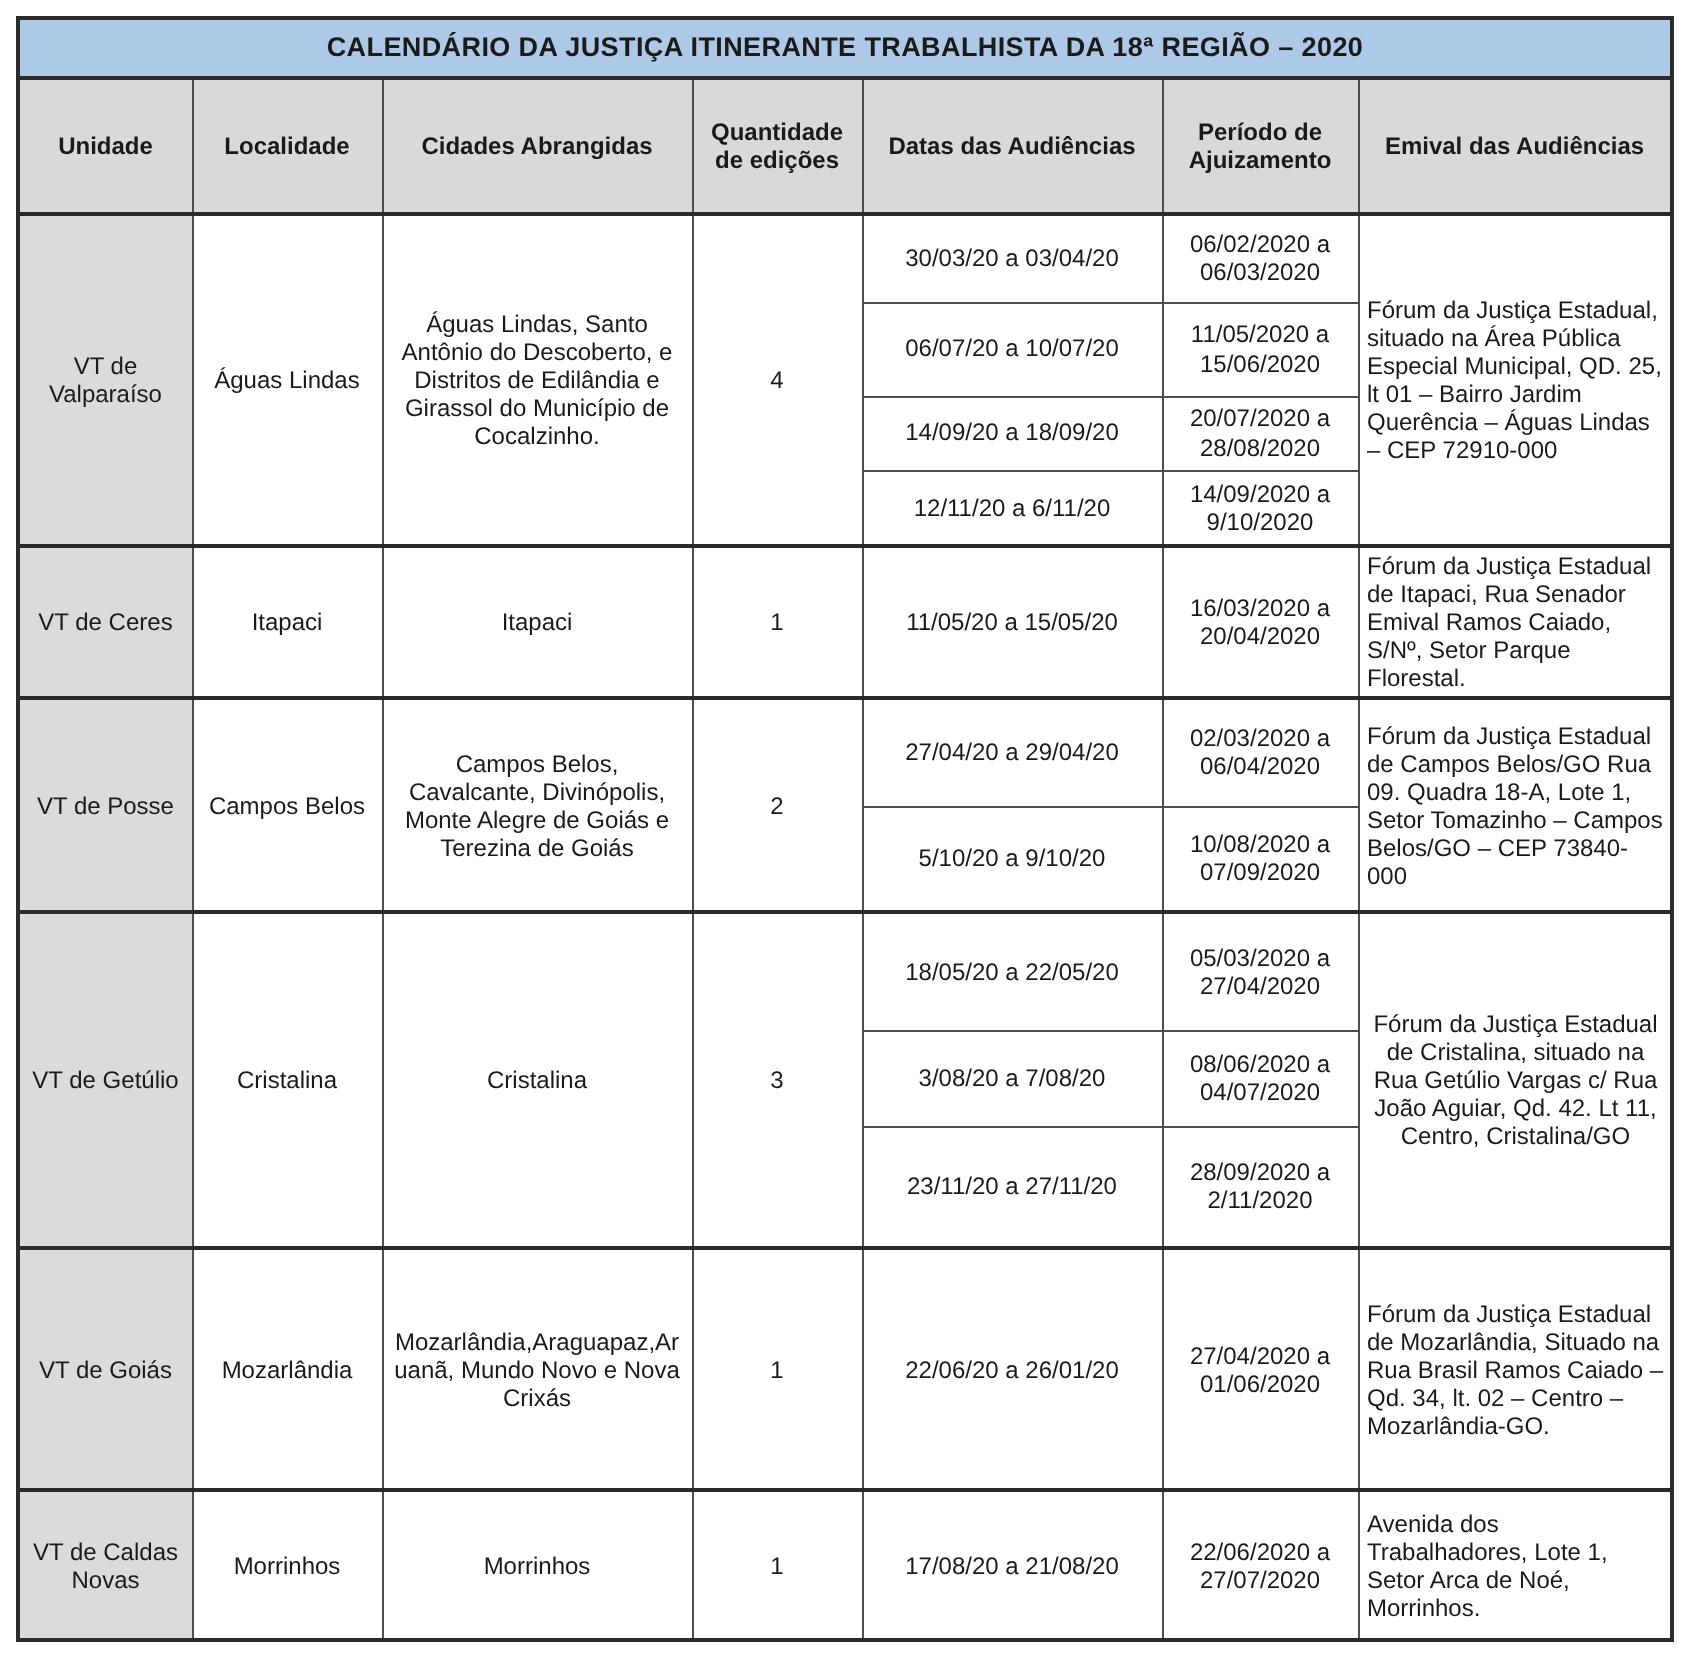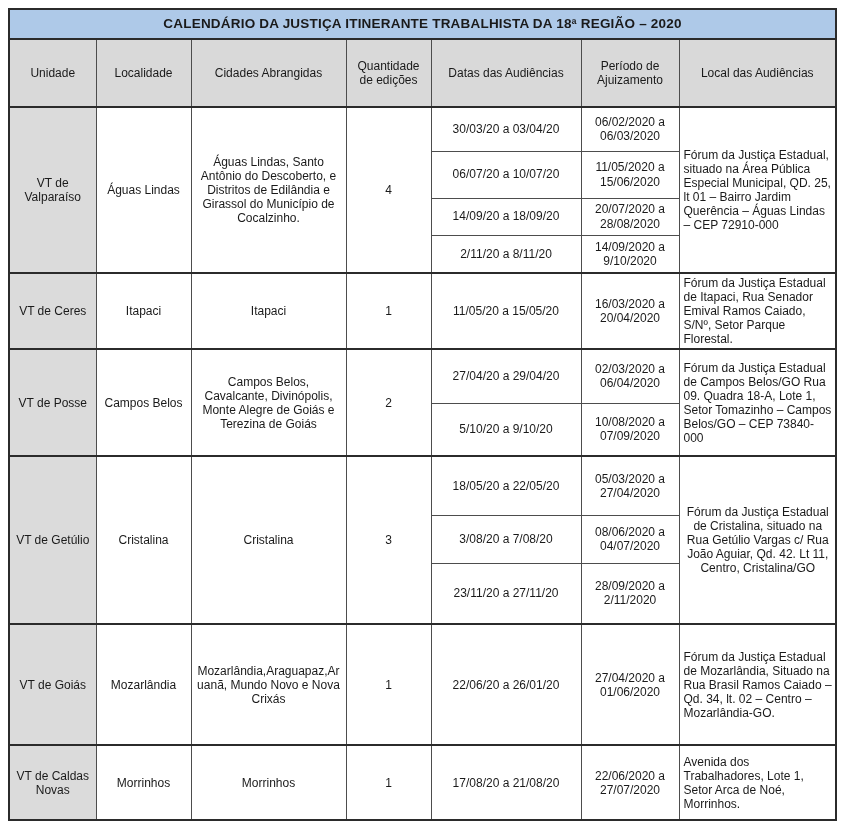--- a/index.html
+++ b/index.html
@@ -38,21 +38,21 @@
     background:var(--title-bg);
     font-size:13.5px;
     font-weight:bold;
     height:24px;
     letter-spacing:.2px;
     border-bottom:2px solid var(--border-heavy);
     margin-top:47px;
   }
   tr.header-row th{
     background:var(--header-bg);
-    font-weight:normal;
+    font-weight:bold;
     height:62px;
     border-bottom:2px solid var(--border-heavy);
   }
   tbody tr.group-start td{border-top:2px solid var(--border-heavy);}
   td.c-unidade{background:var(--unit-bg);}
   td.c-local{text-align:left;padding:2px 3px 2px 4px;}
   td.c-local.center{text-align:center;}
 </style>
 </head>
 <body>
@@ -71,21 +71,21 @@
     <tr class="title-row">
       <th colspan="7">CALENDÁRIO DA JUSTIÇA ITINERANTE TRABALHISTA DA 18ª REGIÃO – 2020</th>
     </tr>
     <tr class="header-row">
       <th>Unidade</th>
       <th>Localidade</th>
       <th>Cidades Abrangidas</th>
       <th>Quantidade de edições</th>
       <th>Datas das Audiências</th>
       <th>Período de Ajuizamento</th>
-      <th>Local das Audiências</th>
+      <th>Emival das Audiências</th>
     </tr>
   </thead>
   <tbody id="cal-body">
       <tr class="group-start" style="height: 44px;">
         <td class="c-unidade" rowspan="4">VT de Valparaíso</td>
         <td class="c-localidade" rowspan="4">Águas Lindas</td>
         <td class="c-cidades" rowspan="4">Águas Lindas, Santo Antônio do Descoberto, e Distritos de Edilândia e Girassol do Município de Cocalzinho.</td>
         <td class="c-edicoes" rowspan="4">4</td>
         <td class="c-datas">30/03/20 a 03/04/20</td>
         <td class="c-periodo">06/02/2020 a 06/03/2020</td>
@@ -93,21 +93,21 @@
       </tr>
       <tr style="height: 47px;">
         <td class="c-datas">06/07/20 a 10/07/20</td>
         <td class="c-periodo">11/05/2020 a 15/06/2020</td>
       </tr>
       <tr style="height: 37px;">
         <td class="c-datas">14/09/20 a 18/09/20</td>
         <td class="c-periodo">20/07/2020 a 28/08/2020</td>
       </tr>
       <tr style="height: 38px;">
-        <td class="c-datas">2/11/20 a 8/11/20</td>
+        <td class="c-datas">12/11/20 a 6/11/20</td>
         <td class="c-periodo">14/09/2020 a 9/10/2020</td>
       </tr>
       <tr class="group-start" style="height: 75px;">
         <td class="c-unidade">VT de Ceres</td>
         <td class="c-localidade">Itapaci</td>
         <td class="c-cidades">Itapaci</td>
         <td class="c-edicoes">1</td>
         <td class="c-datas">11/05/20 a 15/05/20</td>
         <td class="c-periodo">16/03/2020 a 20/04/2020</td>
         <td class="c-local">Fórum da Justiça Estadual de Itapaci, Rua Senador Emival Ramos Caiado, S/Nº, Setor Parque Florestal.</td>

